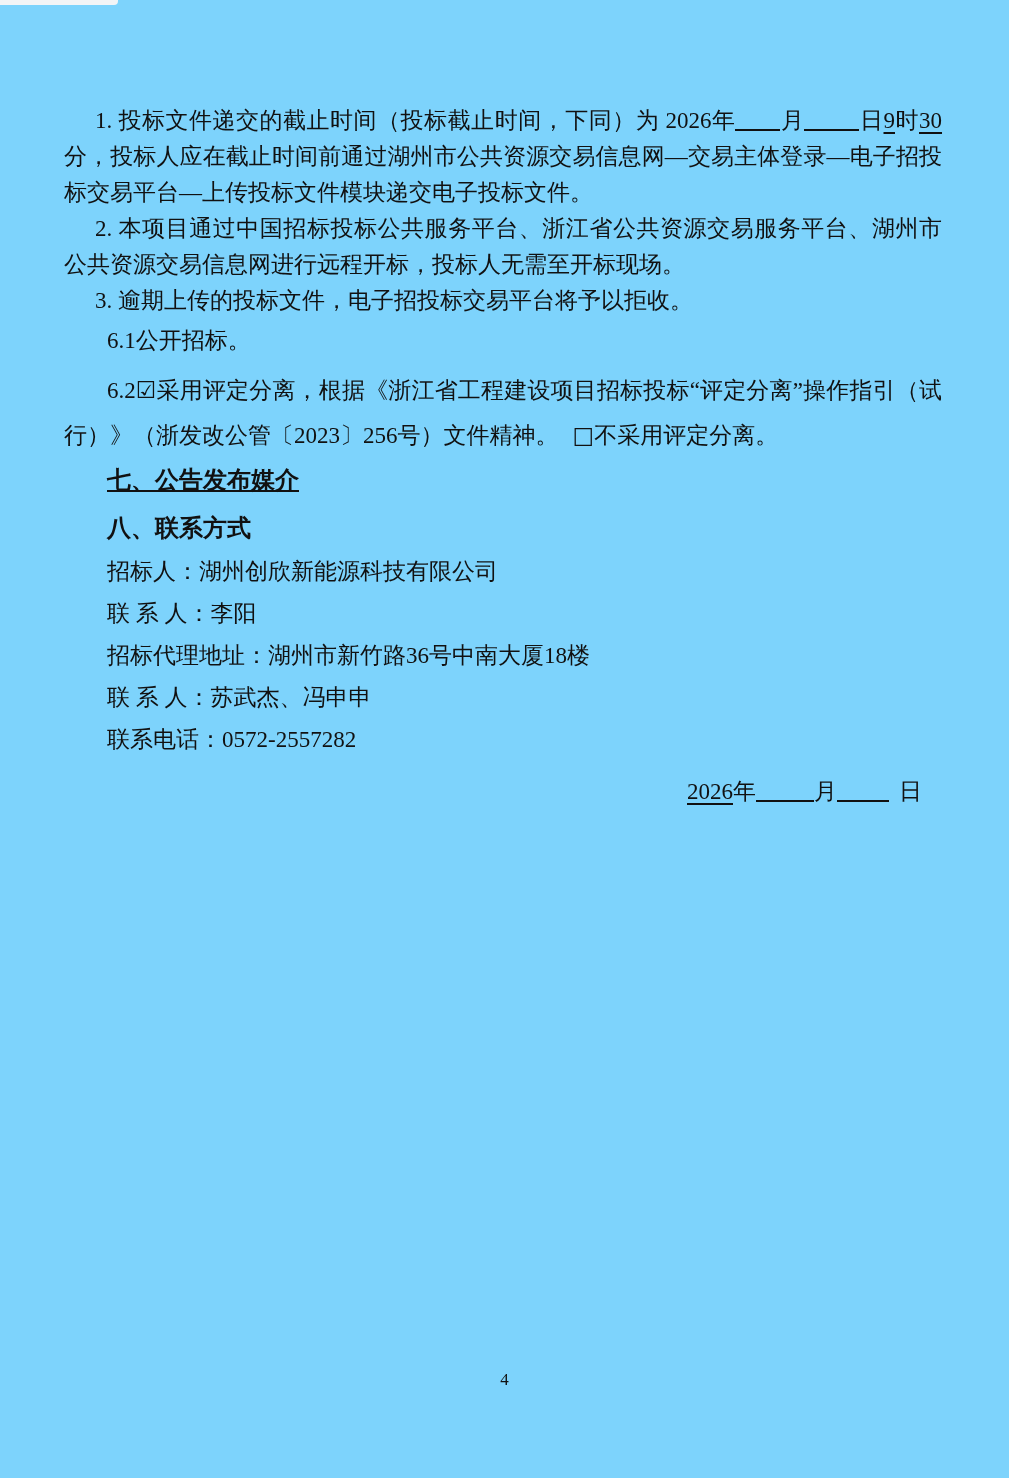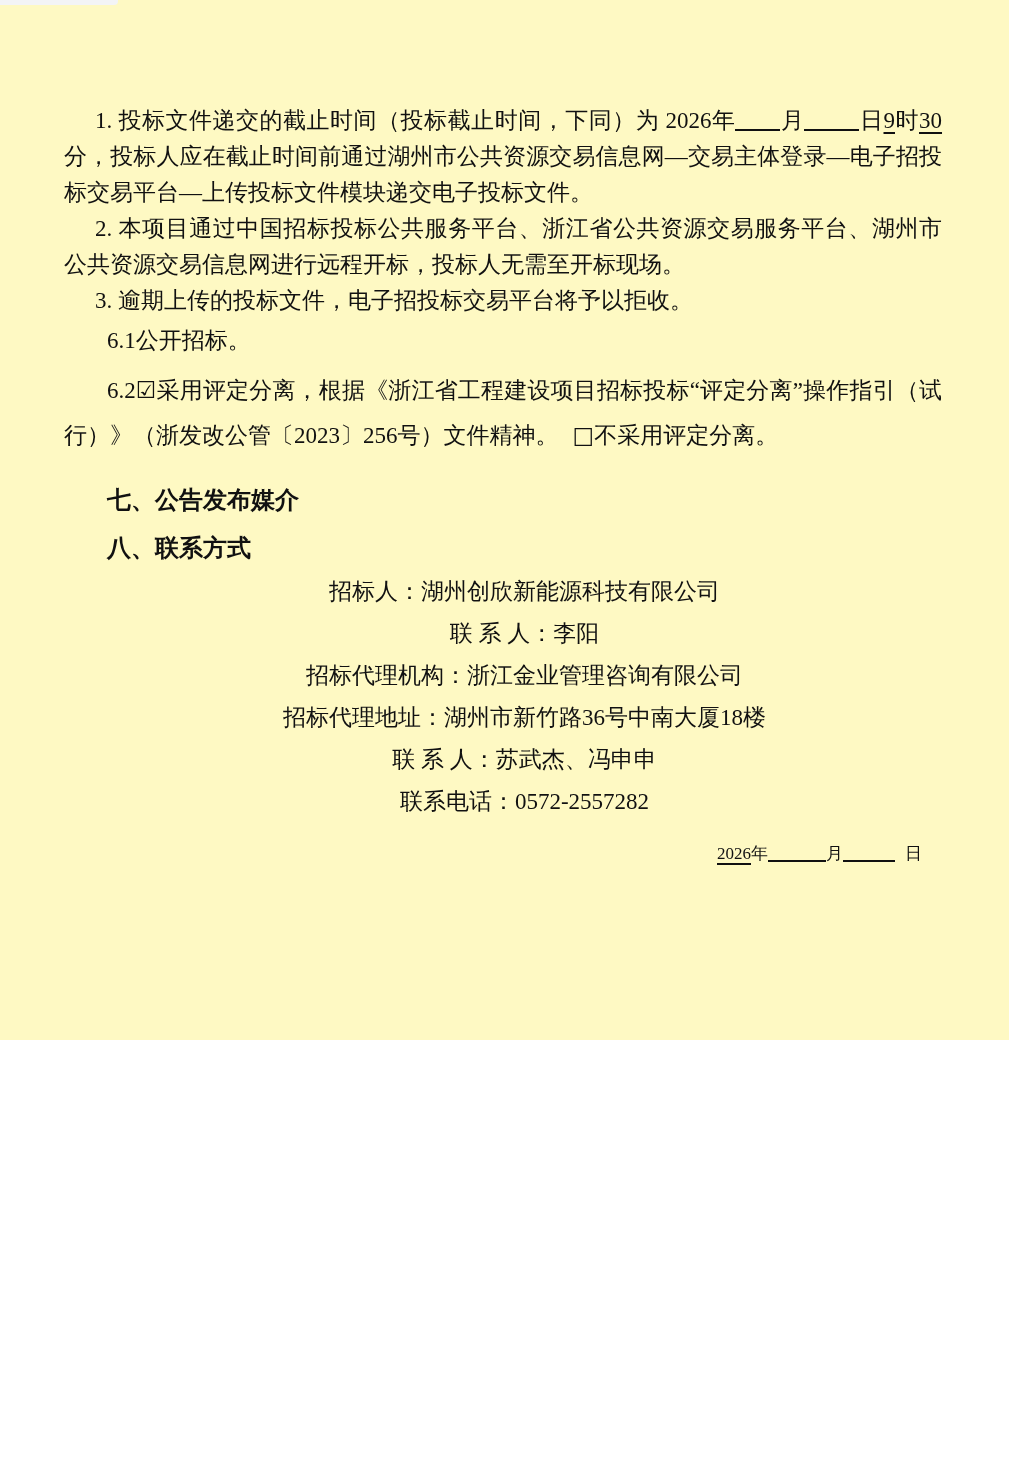--- a/index.html
+++ b/index.html
@@ -1,21 +1,21 @@
 <!DOCTYPE html>
 <html><head>
 <meta charset="utf-8">
 <style>
   * { margin:0; padding:0; box-sizing:border-box; }
   html, body { background:#ffffff; }
   .page {
     position:relative;
     width:1009px;
-    height:1040px;
-    background:#fef9c3;
+    height:1478px;
+    background:#7dd3fc;
     color:#111111;
     overflow:hidden;
     font-family:"Liberation Serif","DejaVu Serif",serif;
   }
   .edge-artifact {
     position:absolute; top:0; left:0;
     width:118px; height:5px;
     background:#f3f4f6;
     border-radius:0 0 4px 0;
   }
@@ -32,23 +32,23 @@
     font-family:"Liberation Sans","DejaVu Sans",sans-serif;
     font-weight:700;
     font-size:24px;
     line-height:36px;
     padding-left:43px;
     color:#111111;
   }
   .hd-6 { margin-top:20px; }
   .p-61 { margin-top:4px; }
   .p-62 { margin-top:9px; line-height:45px; }
-  .hd-7 { margin-top:24px; }
+  .hd-7 { margin-top:4px;text-decoration:underline; }
   .hd-8 { margin-top:12px; }
-  .contacts { margin-top:8px;text-align:center; }
+  .contacts { margin-top:8px; }
   .contact-row {
     font-size:23px;
     line-height:36px;
     margin-bottom:6px;
     padding-left:43px;
   }
   .bl {
     display:inline-block;
     height:23px;
     border-bottom:2px solid #111111;
@@ -63,21 +63,21 @@
     text-decoration-thickness:2px;
     text-underline-offset:4px;
   }
   .checkbox {
     font-family:"DejaVu Sans","Liberation Sans",sans-serif;
     font-size:23px;
   }
   .gap-left { margin-left:14px; }
   .date-line {
     margin-top:16px;
-    font-size:17px;
+    font-size:23px;
     line-height:36px;
     text-align:right;
     padding-right:20px;
   }
   .date-day { margin-left:10px; }
   .page-number {
     position:absolute;
     left:0; right:0; top:1370px;
     text-align:center;
     font-size:17px;
@@ -106,21 +106,20 @@
     <p class="body ind-std p-62"><span>6.2</span><span class="checkbox">☑</span><span>采用评定分离，根据《浙江省工程建设项目招标投标“评定分离”操作指引（试行）》（浙发改公管〔2023〕256号）文件精神。</span><span class="checkbox gap-left">□</span><span>不采用评定分离。</span></p>
 
     <h2 class="hd hd-7">七、公告发布媒介</h2>
 
 
     <h2 class="hd hd-8">八、联系方式</h2>
 
     <div class="contacts">
       <div class="contact-row"><span>招标人：</span><span>湖州创欣新能源科技有限公司</span></div>
       <div class="contact-row"><span>联 系 人：</span><span>李阳</span></div>
-      <div class="contact-row"><span>招标代理机构：</span><span>浙江金业管理咨询有限公司</span></div>
       <div class="contact-row"><span>招标代理地址：</span><span>湖州市新竹路36号中南大厦18楼</span></div>
       <div class="contact-row"><span>联 系 人：</span><span>苏武杰、冯申申</span></div>
       <div class="contact-row"><span>联系电话：</span><span>0572-2557282</span></div>
     </div>
 
     <p class="date-line"><span class="u">2026</span><span>年</span><span class="bl w58"></span><span>月</span><span class="bl w52"></span><span class="date-day">日</span></p>
 
   </div>
 
   <div class="page-number">4</div>

